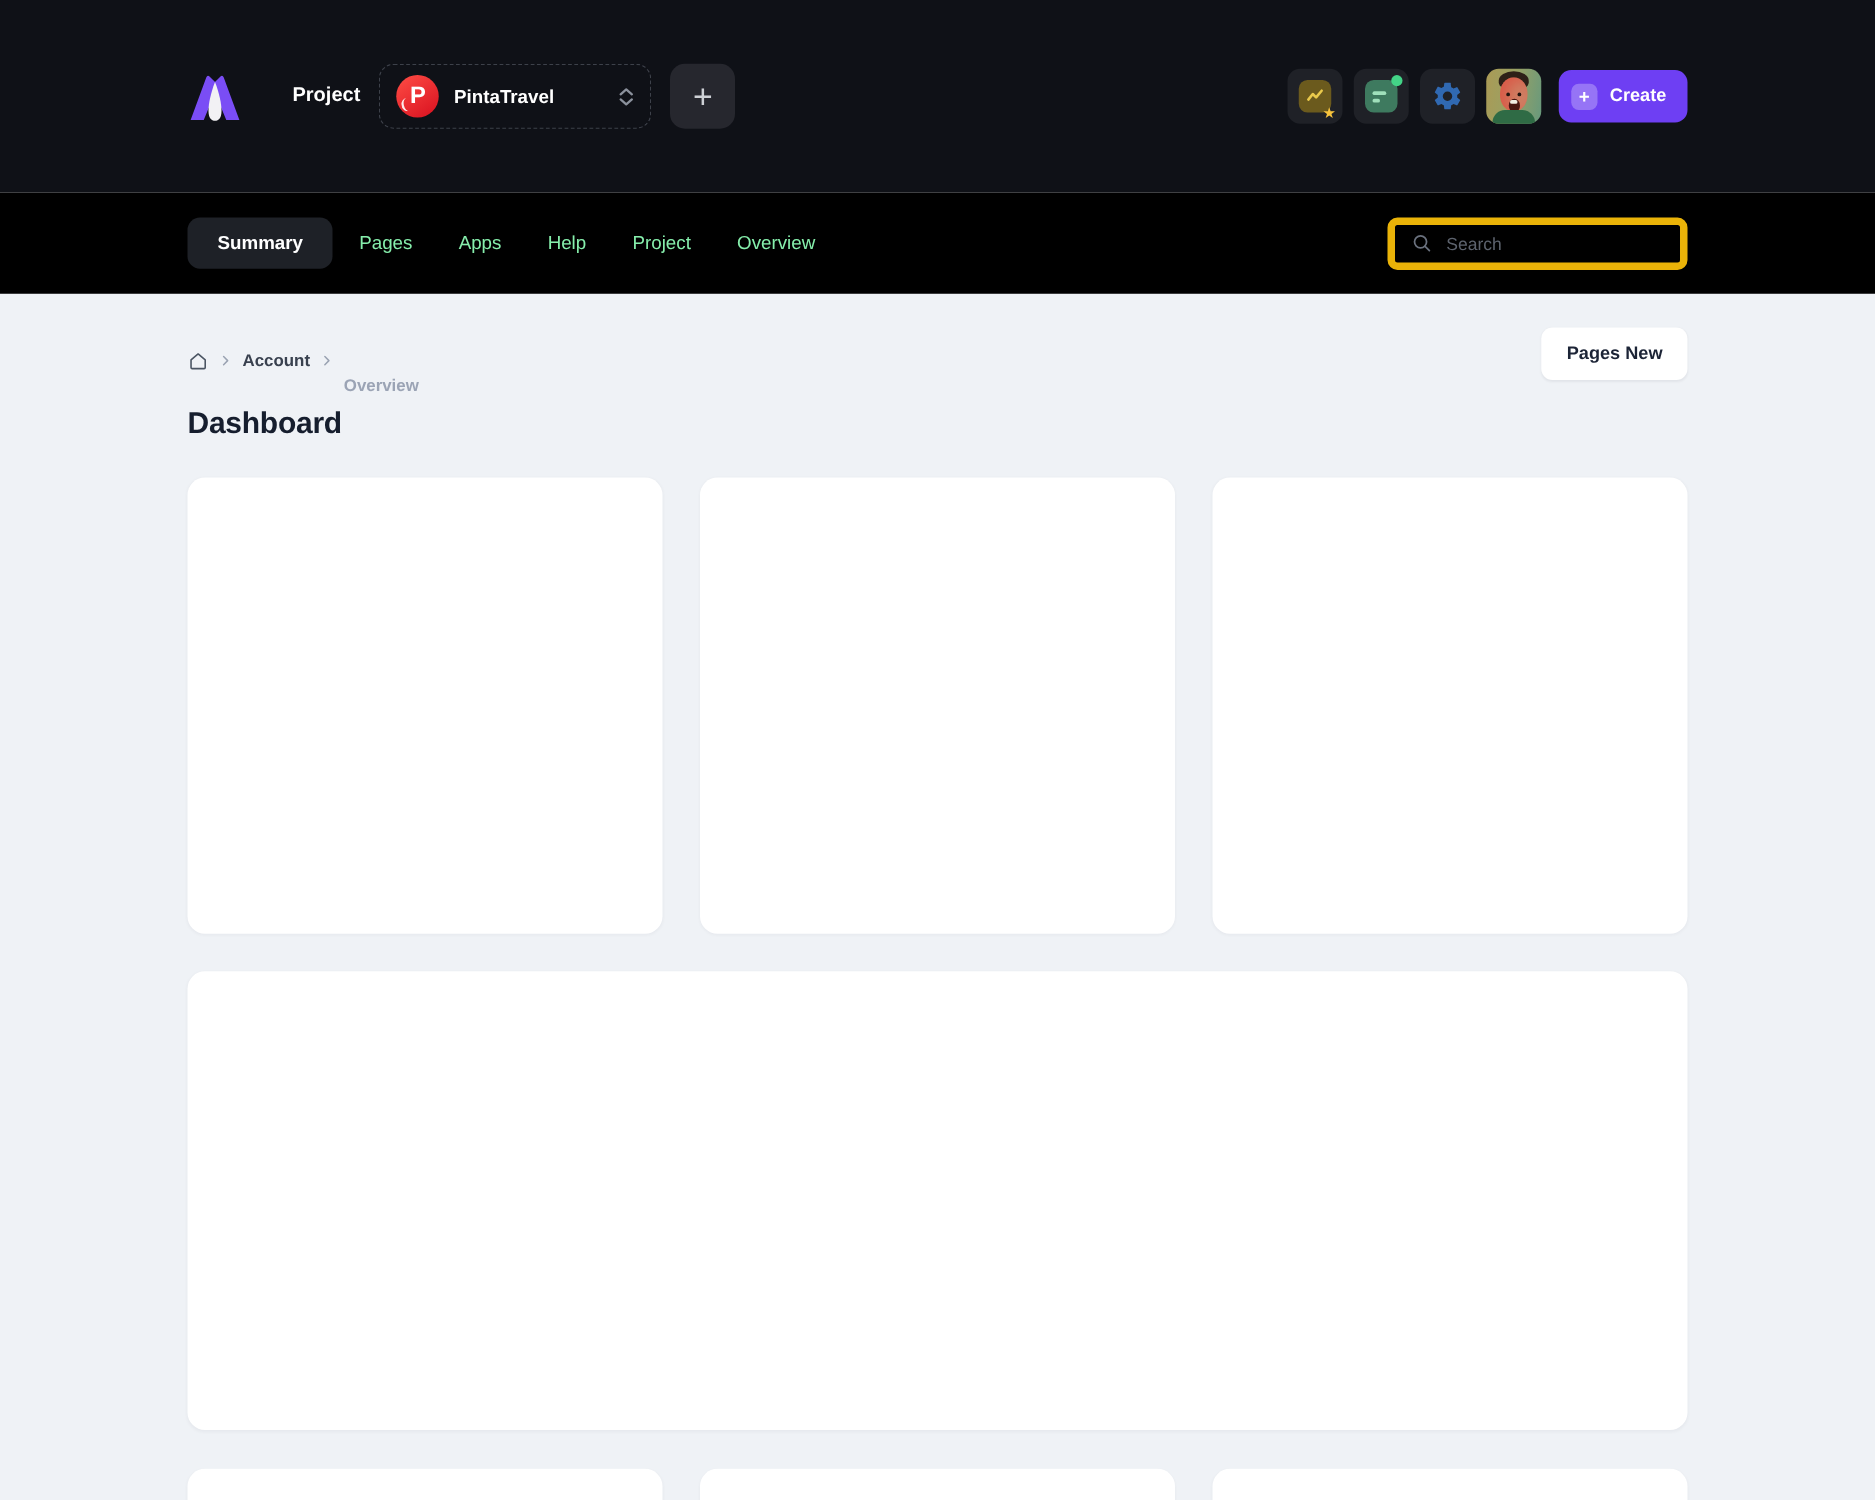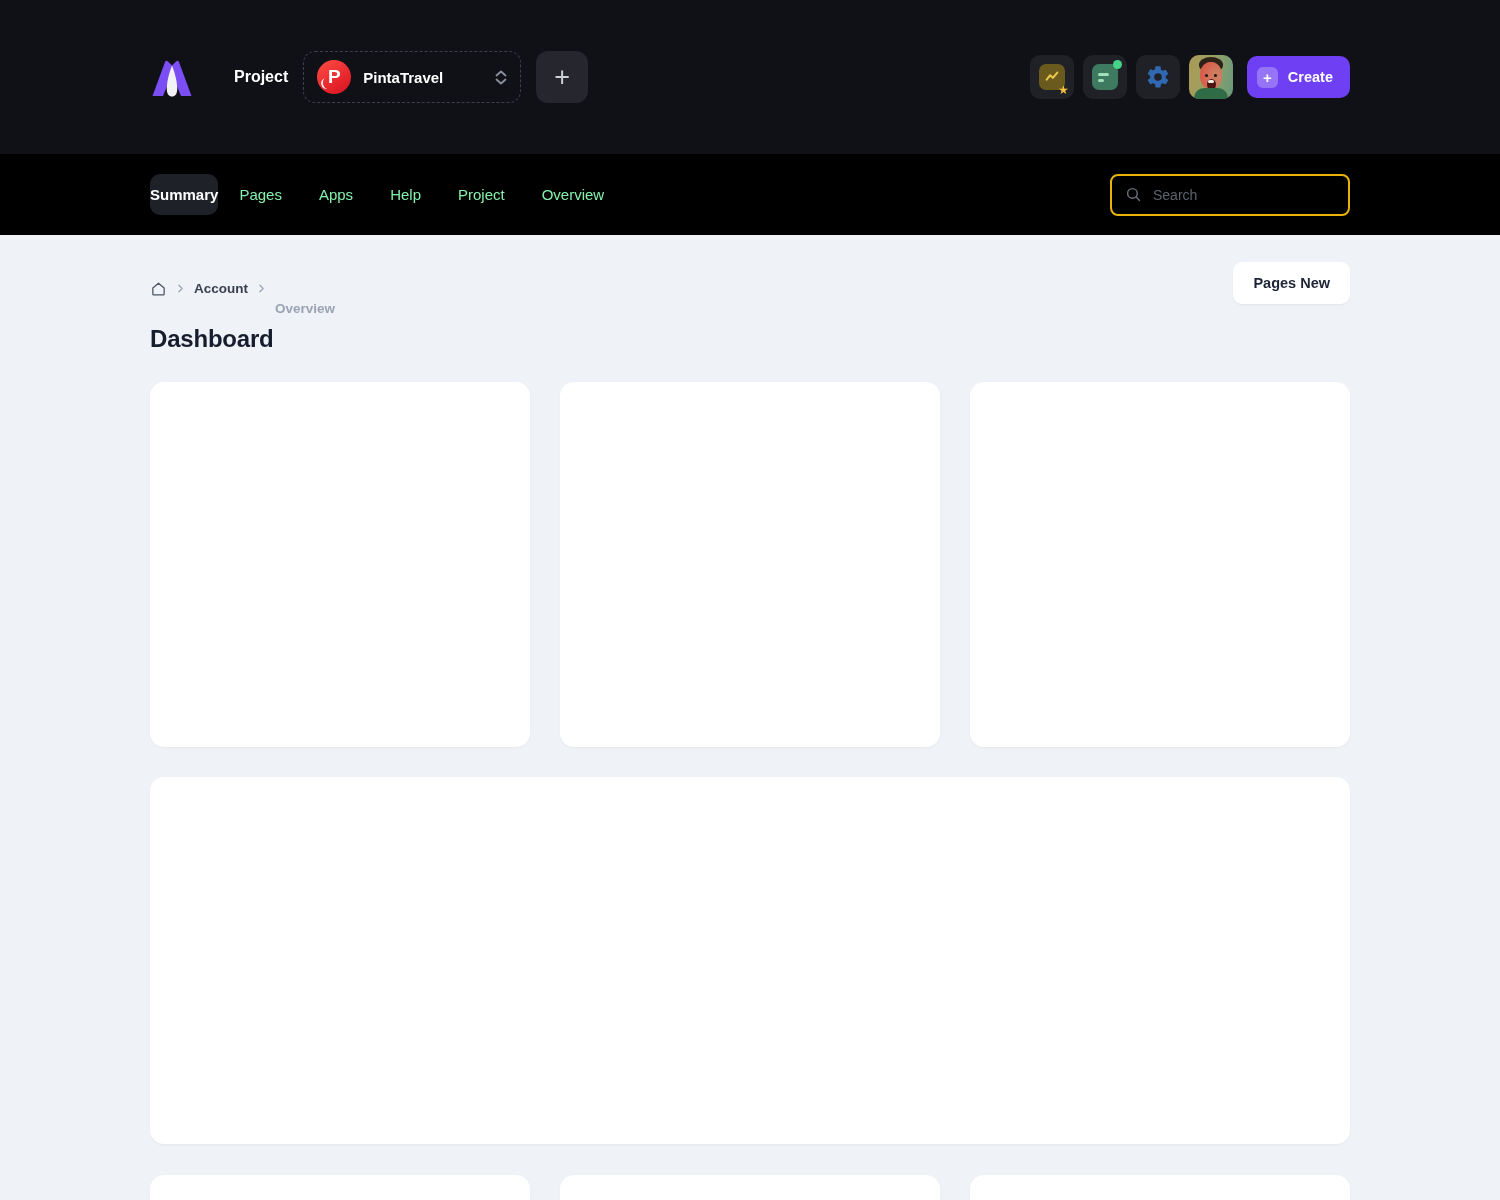--- a/index.html
+++ b/index.html
@@ -88,22 +88,22 @@
 
   
   .navbar {
     height:81px; background:#000000;
     display:flex; align-items:center; justify-content:space-between; padding:0 150px;
   }
   .tabs { display:flex; align-items:center; gap:37px; margin-left:16px; }
   .tab { color:#86efac; font-size:15px; font-weight:500; cursor:pointer;
          white-space:nowrap; background:none; border:none; padding:0; }
   .tab.active { color:#ffffff; font-weight:600; background:#1e2127;
-                padding:12px 0; border-radius:10px; margin:0 -16px; }
-  .search-box { width:240px; height:42px; border:2px solid #eab308; border-radius:8px;
+                padding:12px 24px; border-radius:10px; margin:0 -16px; }
+  .search-box { width:240px; height:42px; border:6px solid #eab308; border-radius:8px;
                 display:flex; align-items:center; padding:0 13px; gap:9px; }
   .search-box input { background:transparent; border:none; outline:none;
                       color:#aab0bb; font-size:14px; width:100%; }
   .search-box input::placeholder { color:#5d636e; }
 
   
   .main { padding:25px 150px 0; }
   .page-head { display:flex; justify-content:space-between; align-items:flex-start; }
   .breadcrumb { display:flex; align-items:center; gap:7px; font-size:13.5px;justify-content:space-between; }
   .crumb-home { display:flex; align-items:center; cursor:pointer; }

